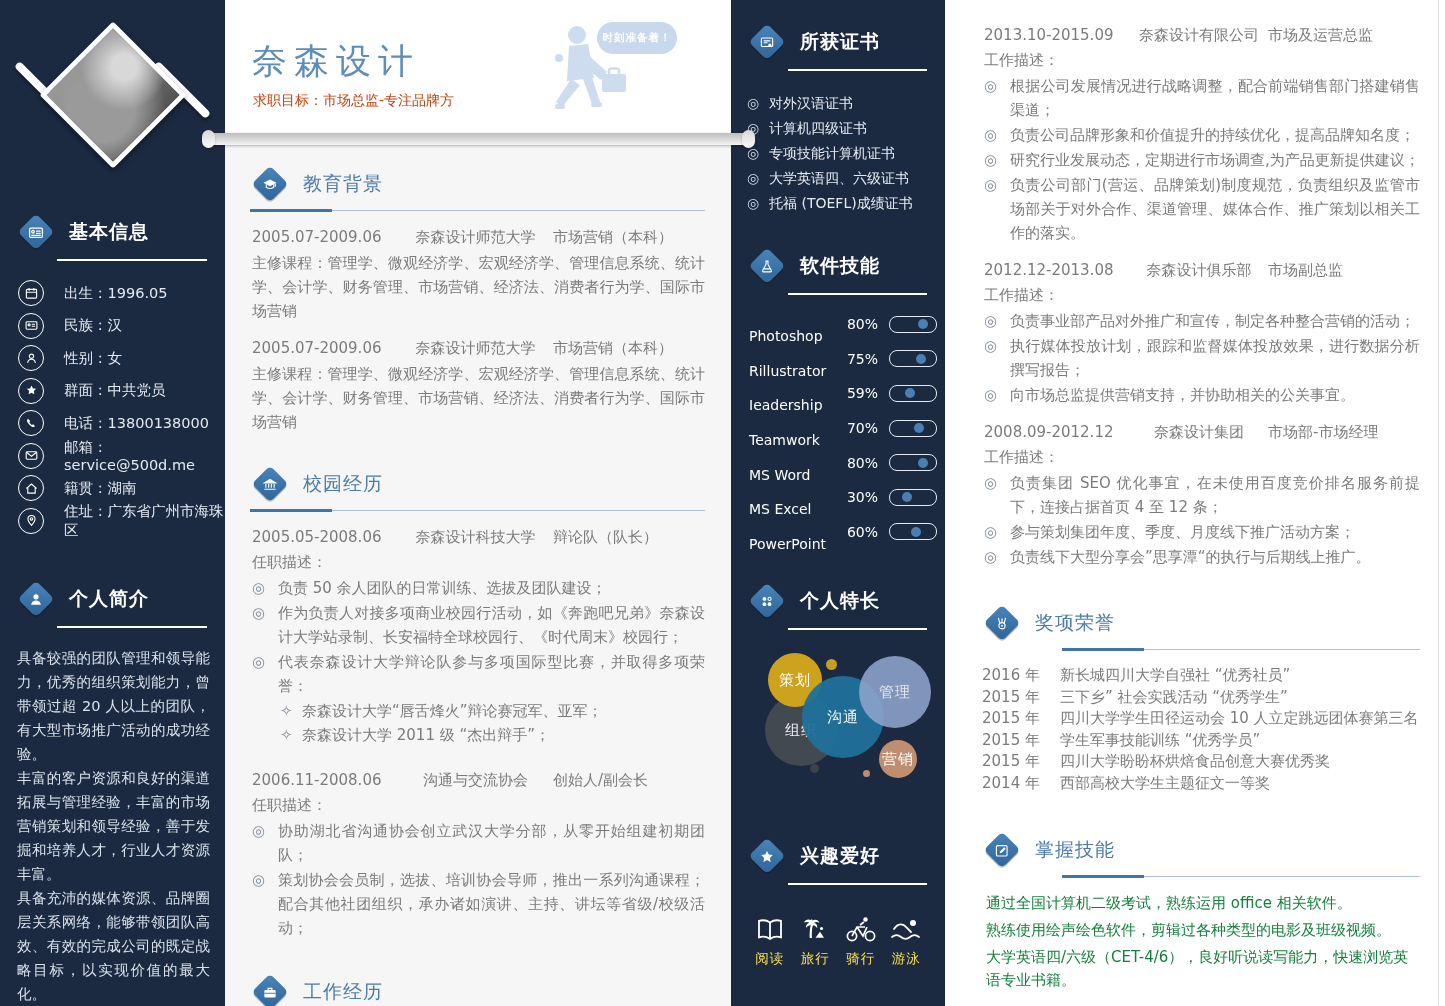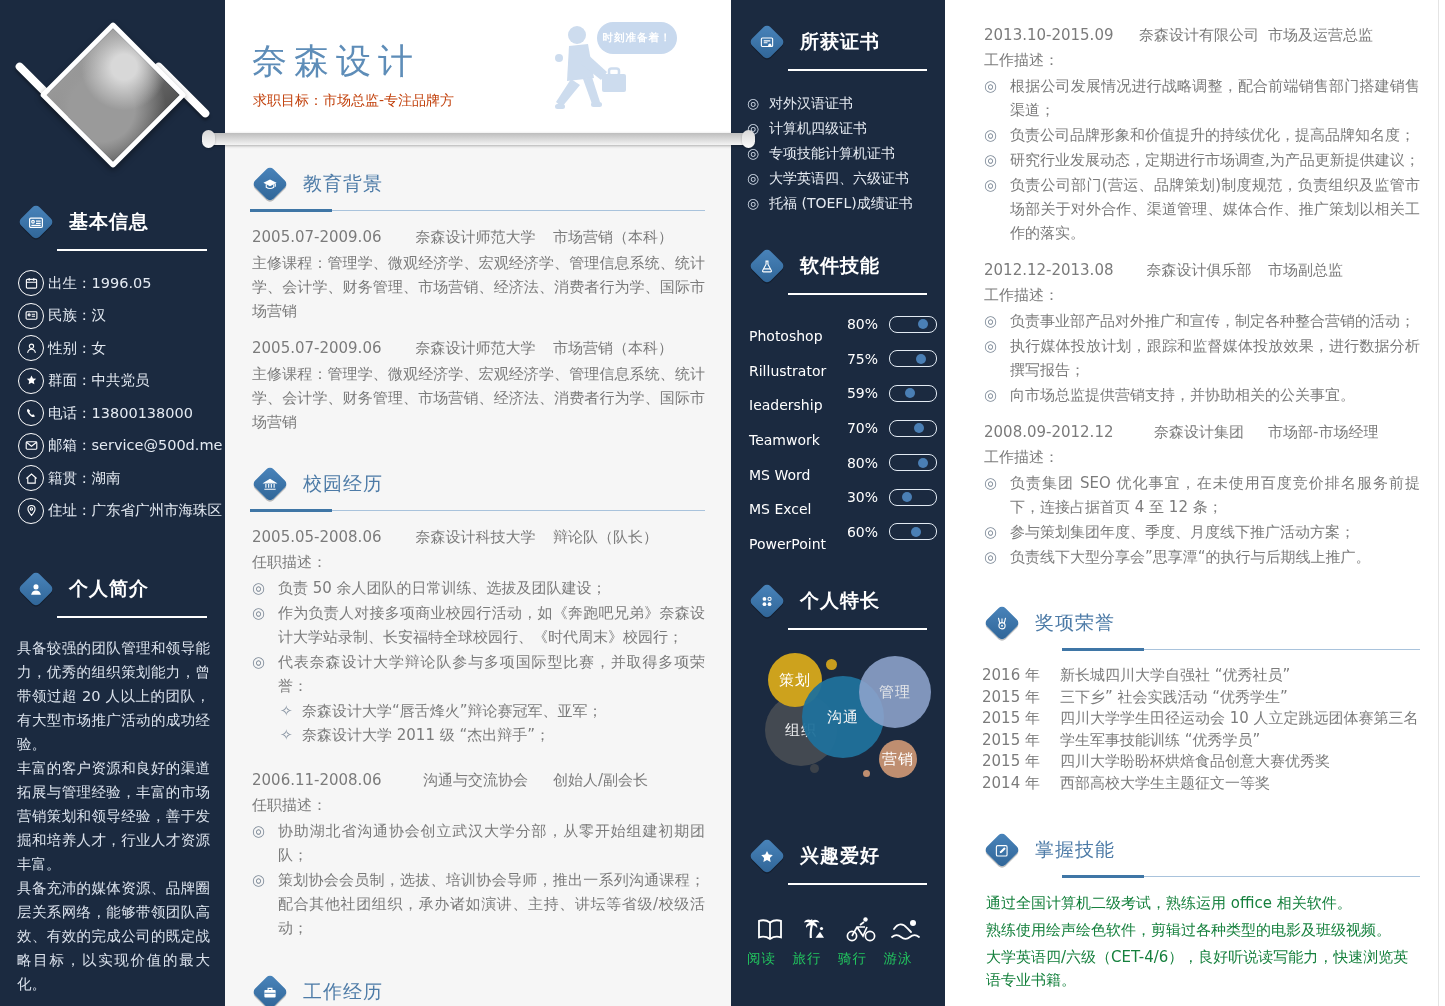--- a/index.html
+++ b/index.html
@@ -34,24 +34,24 @@
   .slash{position:absolute;width:74px;height:8px;border-radius:5px;background:#fff;transform:rotate(45deg);box-shadow:2px 2px 3px rgba(0,0,0,.35);}
   .slash-l{left:6px;top:86px;}
   .slash-r{left:145px;top:86px;}
   .dia-photo{position:absolute;left:50%;top:95px;transform:translate(-50%,-50%) rotate(45deg);
     width:94px;height:94px;border:5px solid #fff;border-radius:3px;overflow:hidden;box-shadow:2px 2px 6px rgba(0,0,0,.4);}
   .dia-photo .img{position:absolute;left:50%;top:50%;width:140px;height:140px;transform:translate(-50%,-50%) rotate(-45deg);
     background:
       radial-gradient(circle at 58% 30%, #d8d8d8 0 10%, rgba(0,0,0,0) 34%),
       radial-gradient(circle at 42% 60%, #9a9a9a 0 28%, rgba(0,0,0,0) 55%),
       linear-gradient(135deg,#bdbdbd 0%,#7c7c7c 45%,#2e2e2e 100%);}
-  .sb-sec{margin-top:0;}
+  .sb-sec{margin-top:10px;}
   .sb-sec .sec-head{padding-left:16px;}
   .info-list{margin:16px 0 0 0;padding:0;list-style:none;}
-  .info-item{display:flex;align-items:center;gap:4px;padding-left:18px;height:32.5px;font-size:14.5px;color:#e4eaf2;}
+  .info-item{display:flex;align-items:center;gap:20px;padding-left:18px;height:32.5px;font-size:14.5px;color:#e4eaf2;}
   .cir-ico{width:24px;height:24px;border-radius:50%;border:1.5px solid #fff;flex-shrink:0;
     display:flex;align-items:center;justify-content:center;}
   .profile-text{margin:18px 15px 0 17px;font-size:14.5px;line-height:24px;color:#dbe2ec;text-align:justify;}
   .profile-text p{margin:0;}
 
   
   .mc-header{height:140px;background:#fff;position:relative;}
   .mc-name{position:absolute;left:27px;top:38px;font-size:35px;letter-spacing:7px;color:#5e8db8;}
   .mc-objective{position:absolute;left:28px;top:92px;font-size:14px;color:#c2410c;}
   .man-illus{position:absolute;left:322px;top:22px;width:100px;height:108px;}
@@ -88,21 +88,21 @@
   .skill-row{display:flex;align-items:center;height:34.6px;padding:0 8px 0 18px;font-size:14px;color:#fff;}
   .skill-name{flex:1;margin-top:24px;}
   .skill-pct{width:40px;text-align:right;margin-right:11px;}
   .skill-pill{position:relative;width:46px;height:15px;border:1px solid #e2eaf3;border-radius:8px;flex-shrink:0;}
   .skill-dot{position:absolute;top:2.5px;width:10px;height:10px;border-radius:50%;background:#4a7fb5;}
   .bubbles{position:relative;height:160px;margin-top:12px;}
   .bubble{position:absolute;border-radius:50%;display:flex;align-items:center;justify-content:center;
     color:#fff;font-size:15px;letter-spacing:1px;}
   .bdot{position:absolute;border-radius:50%;}
   .hobby-row{display:flex;justify-content:space-between;padding:0 16px;margin-top:28px;}
-  .hobby{width:46px;color:#22c55e;}
+  .hobby{width:46px;text-align:center;color:#fde047;}
   .hobby .hico{height:30px;display:flex;align-items:flex-end;justify-content:center;}
   .hobby .hlabel{font-size:13.5px;margin-top:7px;letter-spacing:1px;}
 
   
   .rt-wrap{padding:0 25px 0 37px;}
   .rt-entries{padding-top:26px;}
   .rt-sec-head{margin-top:26px;}
   .award-list{margin-top:14px;}
   .award-row{display:flex;font-size:15px;color:#7b7b7b;line-height:21.5px;}
   .a-year{width:78px;flex-shrink:0;}

